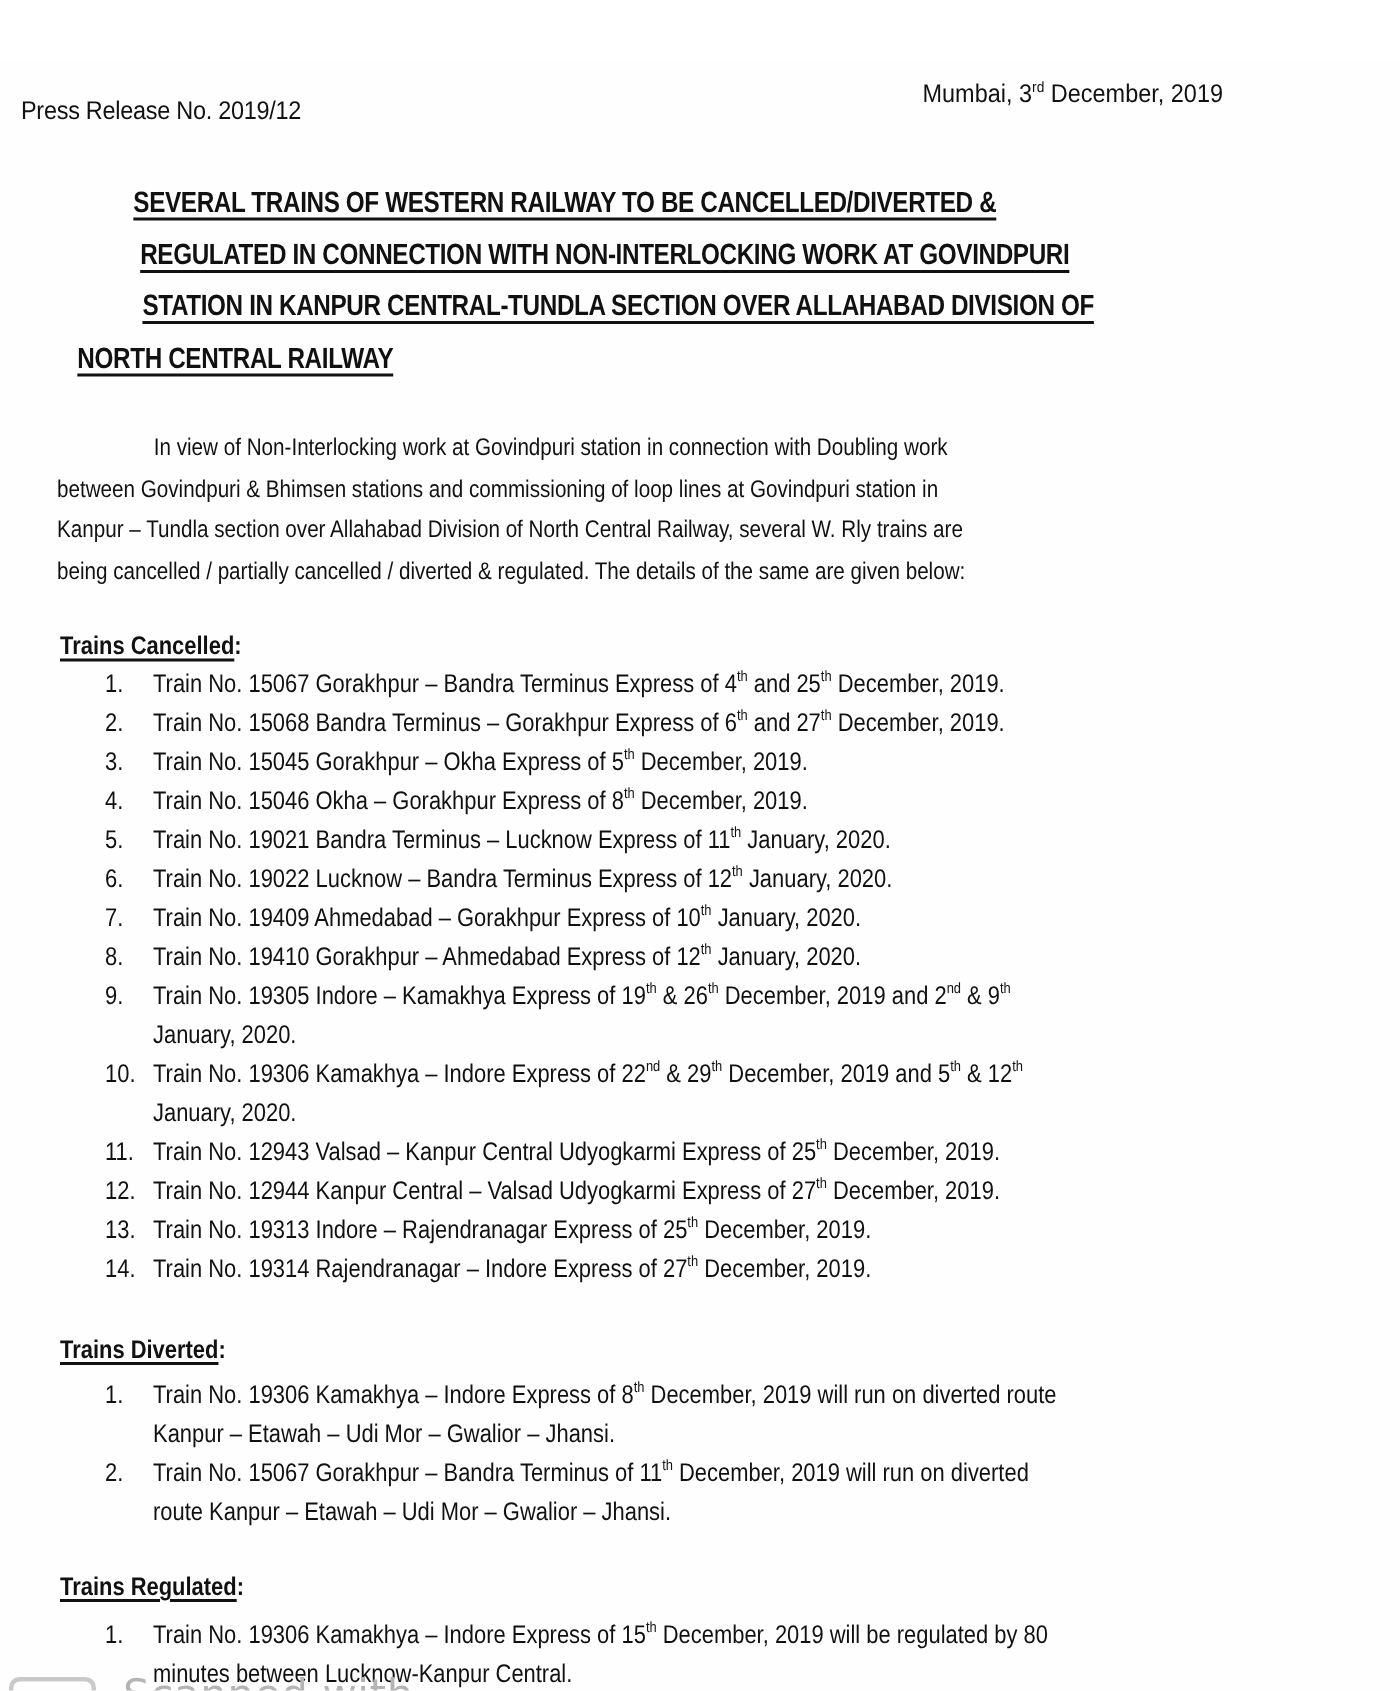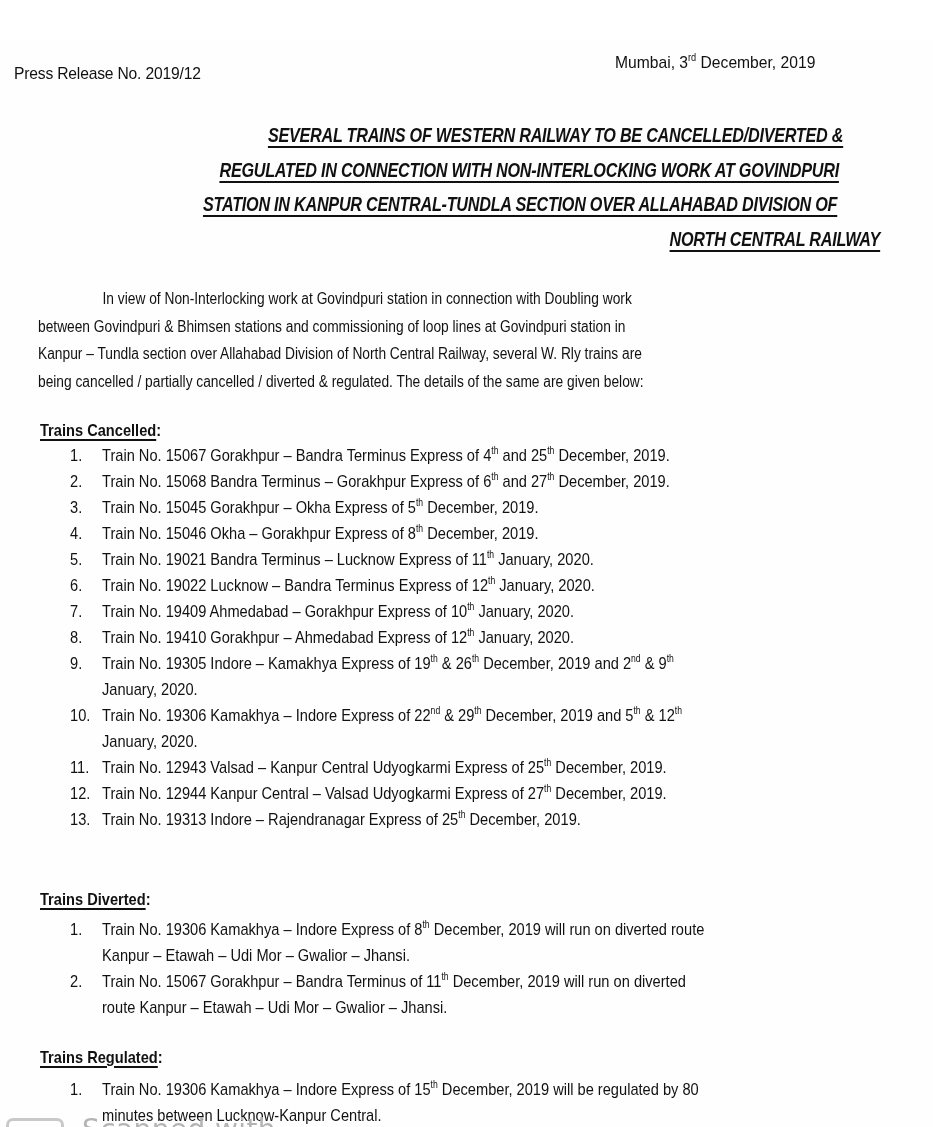--- a/index.html
+++ b/index.html
@@ -39,26 +39,25 @@
     }
     sup {
       font-size: 10px;
       line-height: 0;
       vertical-align: 7px;
     }
     .title {
       position: absolute;
       left: 30px; top: 78px;
       width: 872px;
-      text-align: right;
+      text-align: left;
       font-weight: bold;
       font-size: 19.5px;
       line-height: 34.5px;
       letter-spacing: -0.3px;
-      font-style: italic;
     }
     .title .tl {
       display: block;
       white-space: nowrap;
     }
     .title .tl span {
       display: inline-block;
       text-decoration: underline;
       text-decoration-thickness: 2px;
       text-underline-offset: 4px;
@@ -227,20 +226,24 @@
         <span class="txt">Train No. 12943 Valsad – Kanpur Central Udyogkarmi Express of 25<sup>th</sup> December, 2019.</span>
       </div>
       <div class="item">
         <span class="num">12.</span>
         <span class="txt">Train No. 12944 Kanpur Central – Valsad Udyogkarmi Express of 27<sup>th</sup> December, 2019.</span>
       </div>
       <div class="item">
         <span class="num">13.</span>
         <span class="txt">Train No. 19313 Indore – Rajendranagar Express of 25<sup>th</sup> December, 2019.</span>
       </div>
+      <div class="item">
+        <span class="num">14.</span>
+        <span class="txt">Train No. 19314 Rajendranagar – Indore Express of 27<sup>th</sup> December, 2019.</span>
+      </div>
     </div>
 
   <div class="section-head" style="top:850px;"><span class="u">Trains Diverted</span><span>:</span></div>
   <div class="list" style="top:877px;">
       <div class="item">
         <span class="num">1.</span>
         <span class="txt">Train No. 19306 Kamakhya – Indore Express of 8<sup>th</sup> December, 2019 will run on diverted route</span>
         <span class="txt2">Kanpur – Etawah – Udi Mor – Gwalior – Jhansi.</span>
       </div>
       <div class="item">

